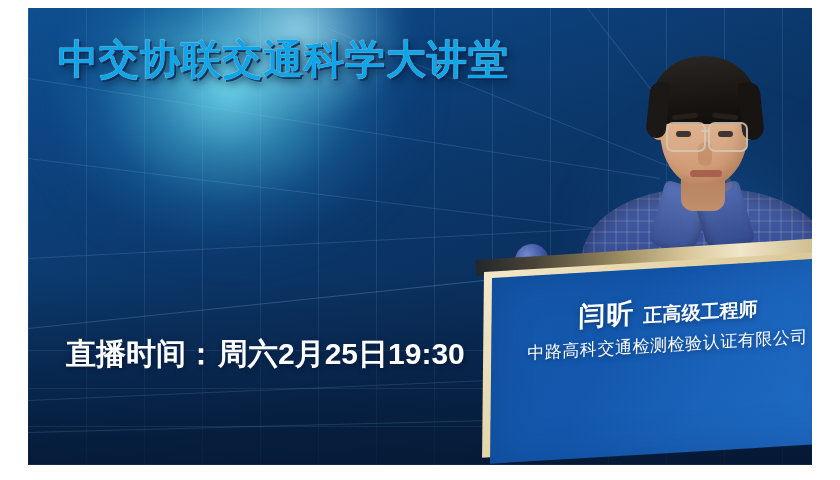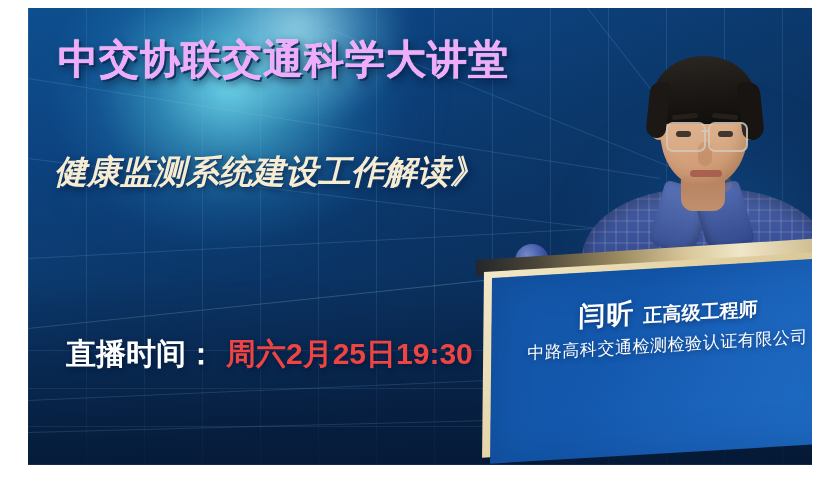--- a/index.html
+++ b/index.html
@@ -82,21 +82,21 @@
     transform-origin:0 0;
   }
   .diag.bright{background:rgba(160,215,245,0.26);}
 
   
   .title{
     position:absolute;
     left:30px; top:24px;
     font-size:40px;
     font-weight:bold;
-    color:#f0abfc;
+    color:#0ea5e9;
     letter-spacing:1px;
     white-space:nowrap;
     text-shadow:
       0 0 1px #ffffff,
       2px 2px 0 rgba(8,40,86,0.85),
       3px 4px 9px rgba(3,20,48,0.75);
   }
 
   
   .subtitle{
@@ -121,21 +121,21 @@
   
   .timerow{
     position:absolute;
     left:38px; top:326px;
     font-size:30px;
     font-weight:bold;
     white-space:nowrap;
     text-shadow:1px 2px 5px rgba(3,20,48,0.7);
   }
   .time-label{color:#ffffff;}
-  .time-value{color:#ef4444;margin-left:10px;}
+  .time-value{color:#ffffff;margin-left:2px;}
 
   
   .photo{
     position:absolute;
     left:520px; top:-4px;
     width:300px; height:295px;
     overflow:hidden;
   }
   .ph{position:absolute;}
   
@@ -323,21 +323,20 @@
     <div class="ph glass-l"></div>
     <div class="ph glass-r"></div>
     <div class="ph glass-bridge"></div>
     <div class="ph chin"></div>
     <div class="ph mouth"></div>
   </div>
 
   <div class="title">中交协联交通科学大讲堂</div>
 
   <div class="subtitle">
-    <div class="sub-line l2">健康监测系统建设工作解读》</div>
   </div>
 
   <div class="timerow">
     <span class="time-label">直播时间：</span><span class="time-value">周六2月25日19:30</span>
   </div>
 
   <div class="globe"></div>
 
   <div class="gold-strip"></div>
 

